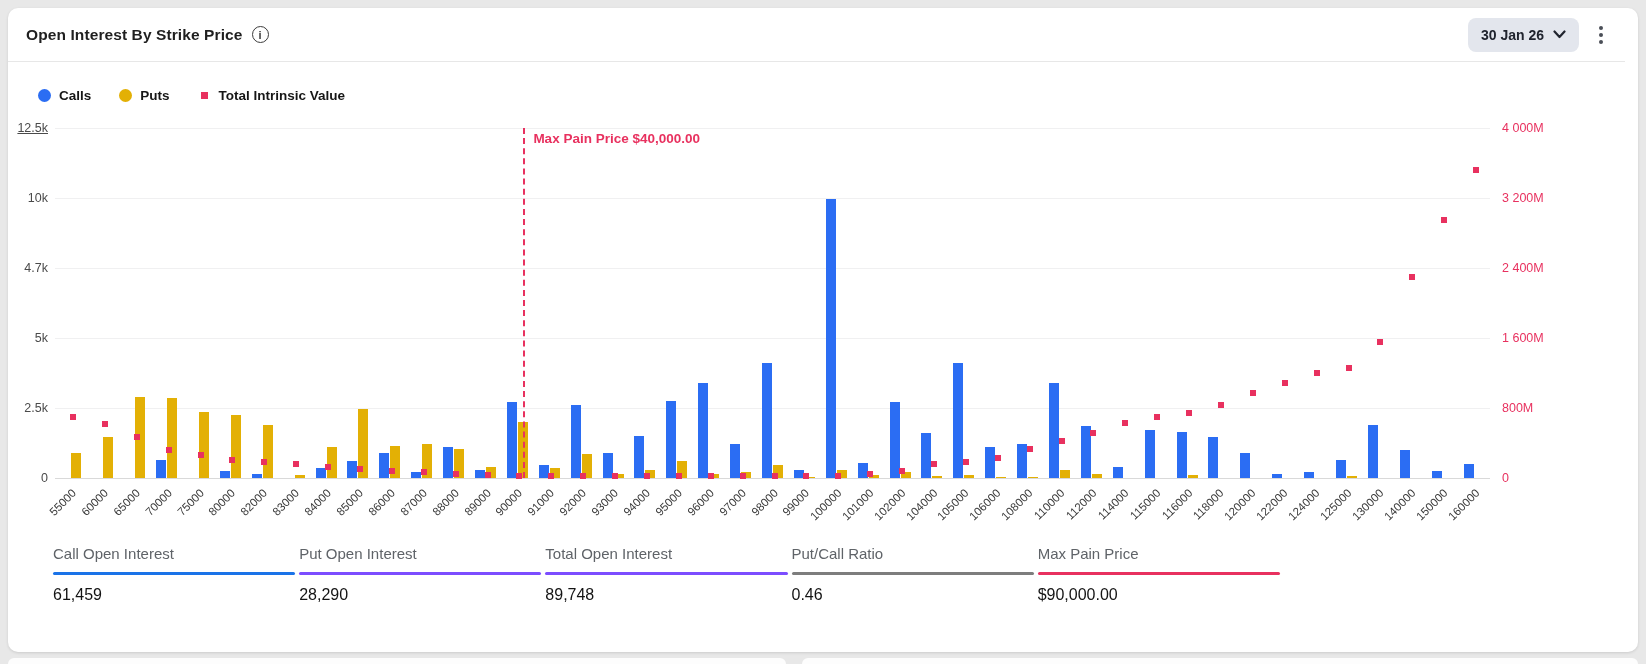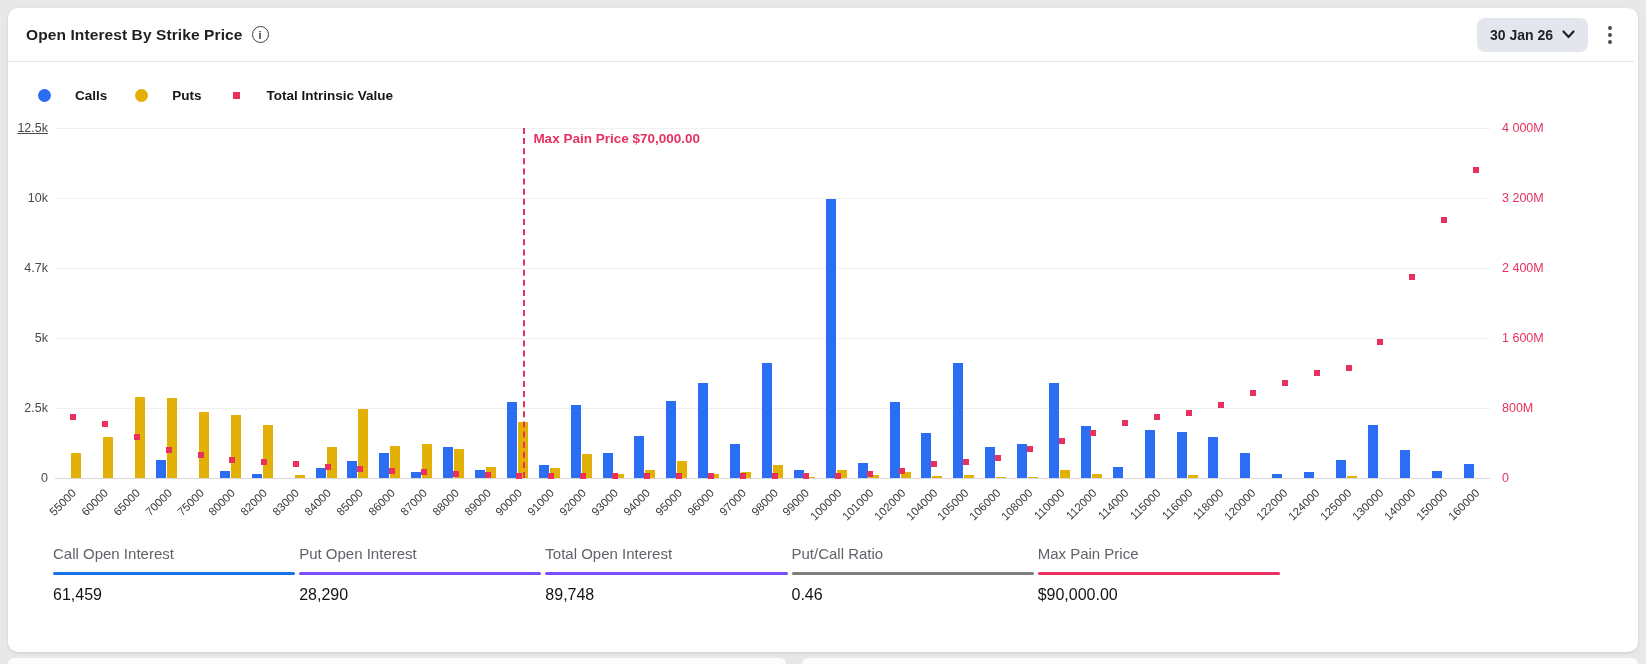--- a/index.html
+++ b/index.html
@@ -6,21 +6,21 @@
   html,body { width: 1646px; height: 664px; overflow: hidden; }
   body { background: #e8e8e8; font-family: "Liberation Sans", sans-serif; position: relative; }
 
   .card {
     position: absolute; left: 8px; top: 8px; width: 1630px; height: 644px;
     background: #ffffff; border-radius: 10px; box-shadow: 0 1px 3px rgba(0,0,0,.12);
   }
 
   
   .card-header {
-    position: absolute; top: 0; left: 0; right: 4px; height: 54px;
+    position: absolute; top: 0; left: 0; right: 13px; height: 54px;
     display: flex; align-items: center; justify-content: space-between;
     padding: 0 16px 0 18px; border-bottom: 1px solid #e7e7e7;
   }
   .header-left { display: flex; align-items: center; gap: 9px; }
   .title { font-size: 15.5px; font-weight: 600; color: #1f1f1f; letter-spacing: .1px; }
   .info {
     width: 17px; height: 17px; border: 1.5px solid #3c3c3c; border-radius: 50%;
     display: inline-flex; align-items: center; justify-content: center;
     font-size: 11px; color: #3c3c3c; font-weight: 600; cursor: pointer;
   }
@@ -28,21 +28,21 @@
   .expiry {
     display: inline-flex; align-items: center; gap: 9px; border: none; cursor: pointer;
     background: #e3e6ed; border-radius: 8px; height: 34px; padding: 0 13px;
     font-family: "Liberation Sans", sans-serif; font-size: 14px; font-weight: 700; color: #20242e;
   }
   .kebab { background: none; border: none; cursor: pointer; display: flex; flex-direction: column; gap: 3px; padding: 6px; }
   .kebab i { width: 4px; height: 4px; border-radius: 50%; background: #4a4e57; }
 
   
   .legend { position: absolute; top: 80px; left: 30px; display: flex; align-items: center; gap: 28px; }
-  .legend-item { display: flex; align-items: center; gap: 24px; cursor: pointer; justify-content: space-between; }
+  .legend-item { display: flex; align-items: center; gap: 8px; cursor: pointer; justify-content: space-between; }
   .legend-item .mk-circle { width: 13px; height: 13px; border-radius: 50%; }
   .legend-item .mk-square { width: 7px; height: 7px; margin: 0 3px; }
   .legend-item span.lbl { font-size: 13.5px; font-weight: 700; color: #161616; }
 
   
   .chart { position: absolute; top: 120px; left: 0; right: 0; height: 412px; }
   .plot { position: absolute; left: 47px; right: 148px; top: 0; height: 350px; }
   .gridline { position: absolute; left: 0; right: 0; height: 1px; background: #f0f0f1; }
   .baseline { position: absolute; left: 0; right: 0; bottom: -1px; height: 1px; background: #d9d9d9; }
   .ytick { position: absolute; left: 0; width: 40px; text-align: right; font-size: 12.5px; color: #4a4a4a; transform: translateY(-50%); }
@@ -369,21 +369,21 @@
         <div class="dot" style="left: 1386.17px; bottom: 255.125px; background: rgb(232, 49, 95);"></div>
         <div class="xlab" style="left: 1294.17px;">
           <span>150000</span>
         </div>
         <div class="bar" style="left: 1408.56px; height: 14px; background: rgb(43, 109, 243);"></div>
         <div class="dot" style="left: 1418.06px; bottom: 305px; background: rgb(232, 49, 95);"></div>
         <div class="xlab" style="left: 1326.06px;">
           <span>160000</span>
         </div>
         <div class="maxpain-line" style="left: 468.389px;"></div>
-        <div class="maxpain-label" style="left: 478.389px;">Max Pain Price $70,000.00</div>
+        <div class="maxpain-label" style="left: 478.389px;">Max Pain Price $40,000.00</div>
       </div>
   <div class="ytick" style="top: 350px;">0</div>
       <div class="ytick-r" style="top: 350px; left: 1494px; color: rgb(232, 49, 95);">0</div>
       <div class="ytick" style="top: 280px;">2.5k</div>
       <div class="ytick-r" style="top: 280px; left: 1494px; color: rgb(232, 49, 95);">800M</div>
       <div class="ytick" style="top: 210px;">5k</div>
       <div class="ytick-r" style="top: 210px; left: 1494px; color: rgb(232, 49, 95);">1 600M</div>
       <div class="ytick" style="top: 140px;">4.7k</div>
       <div class="ytick-r" style="top: 140px; left: 1494px; color: rgb(232, 49, 95);">2 400M</div>
       <div class="ytick" style="top: 70px;">10k</div>

